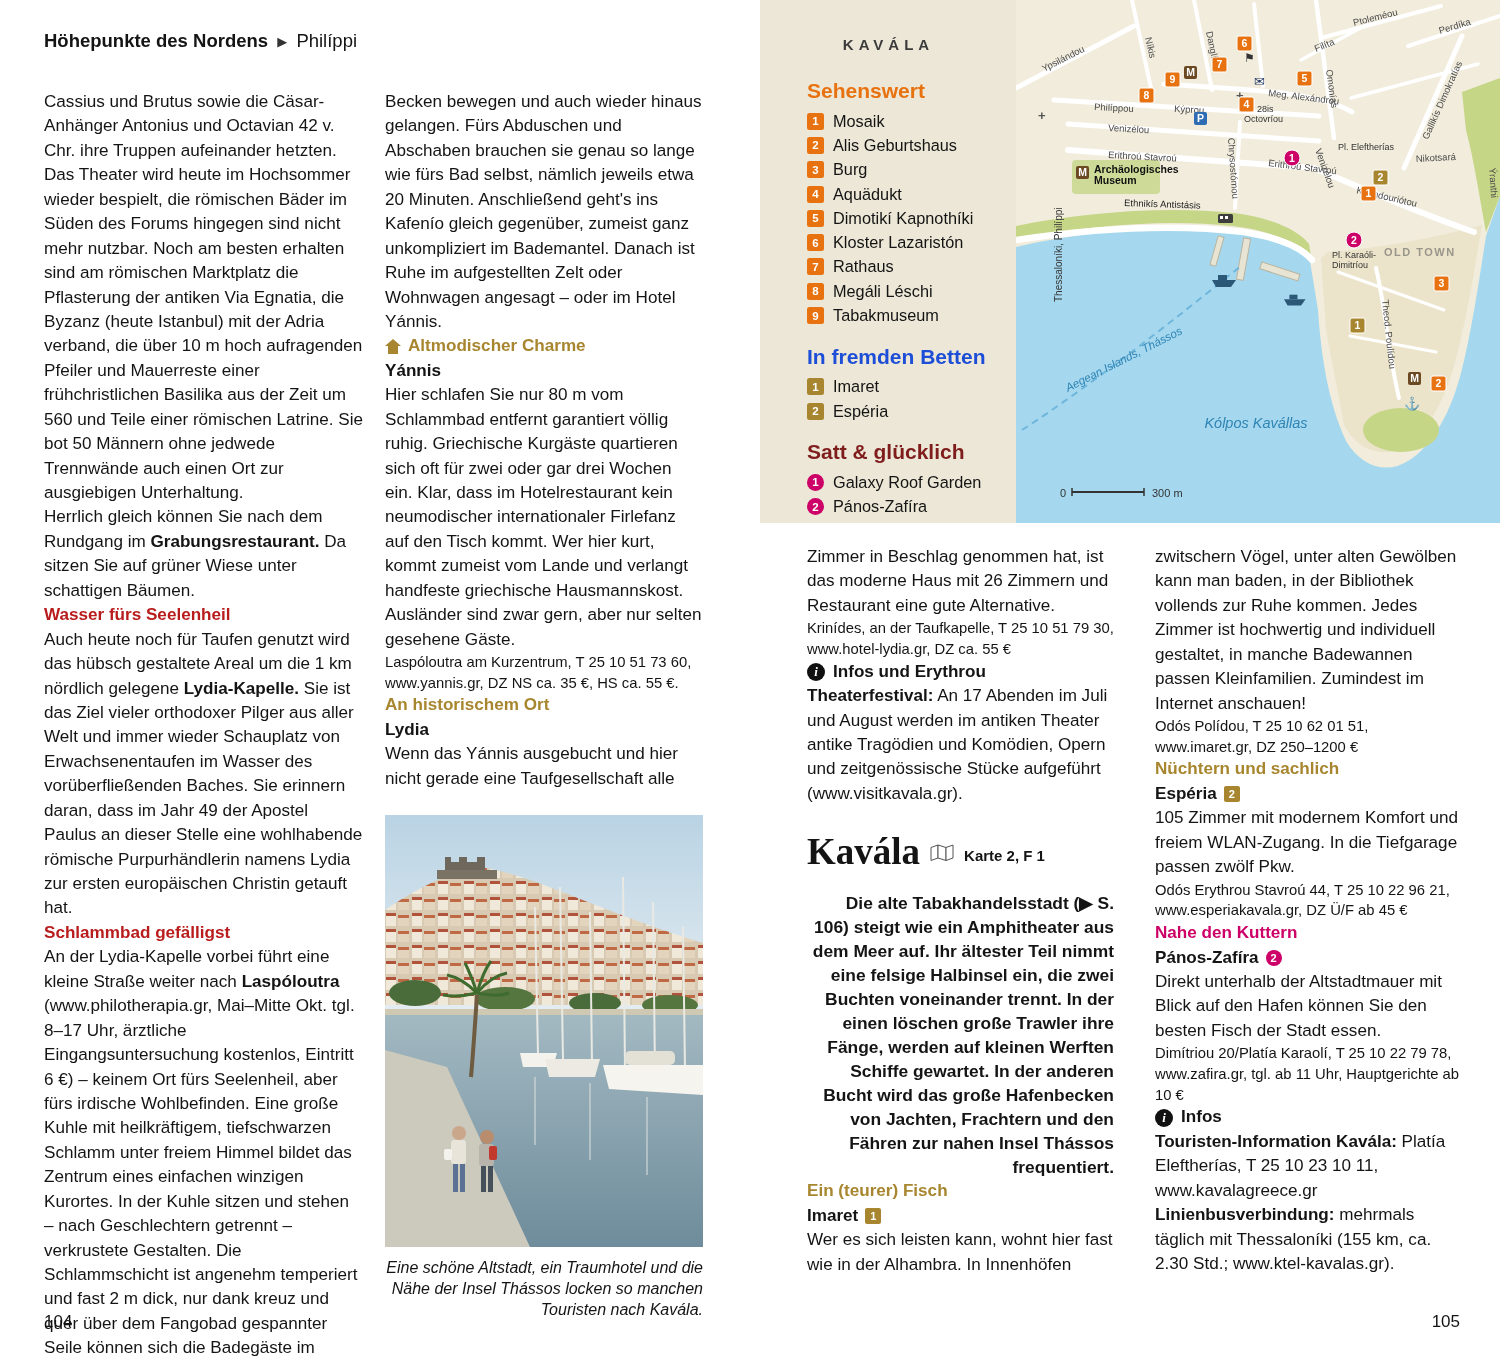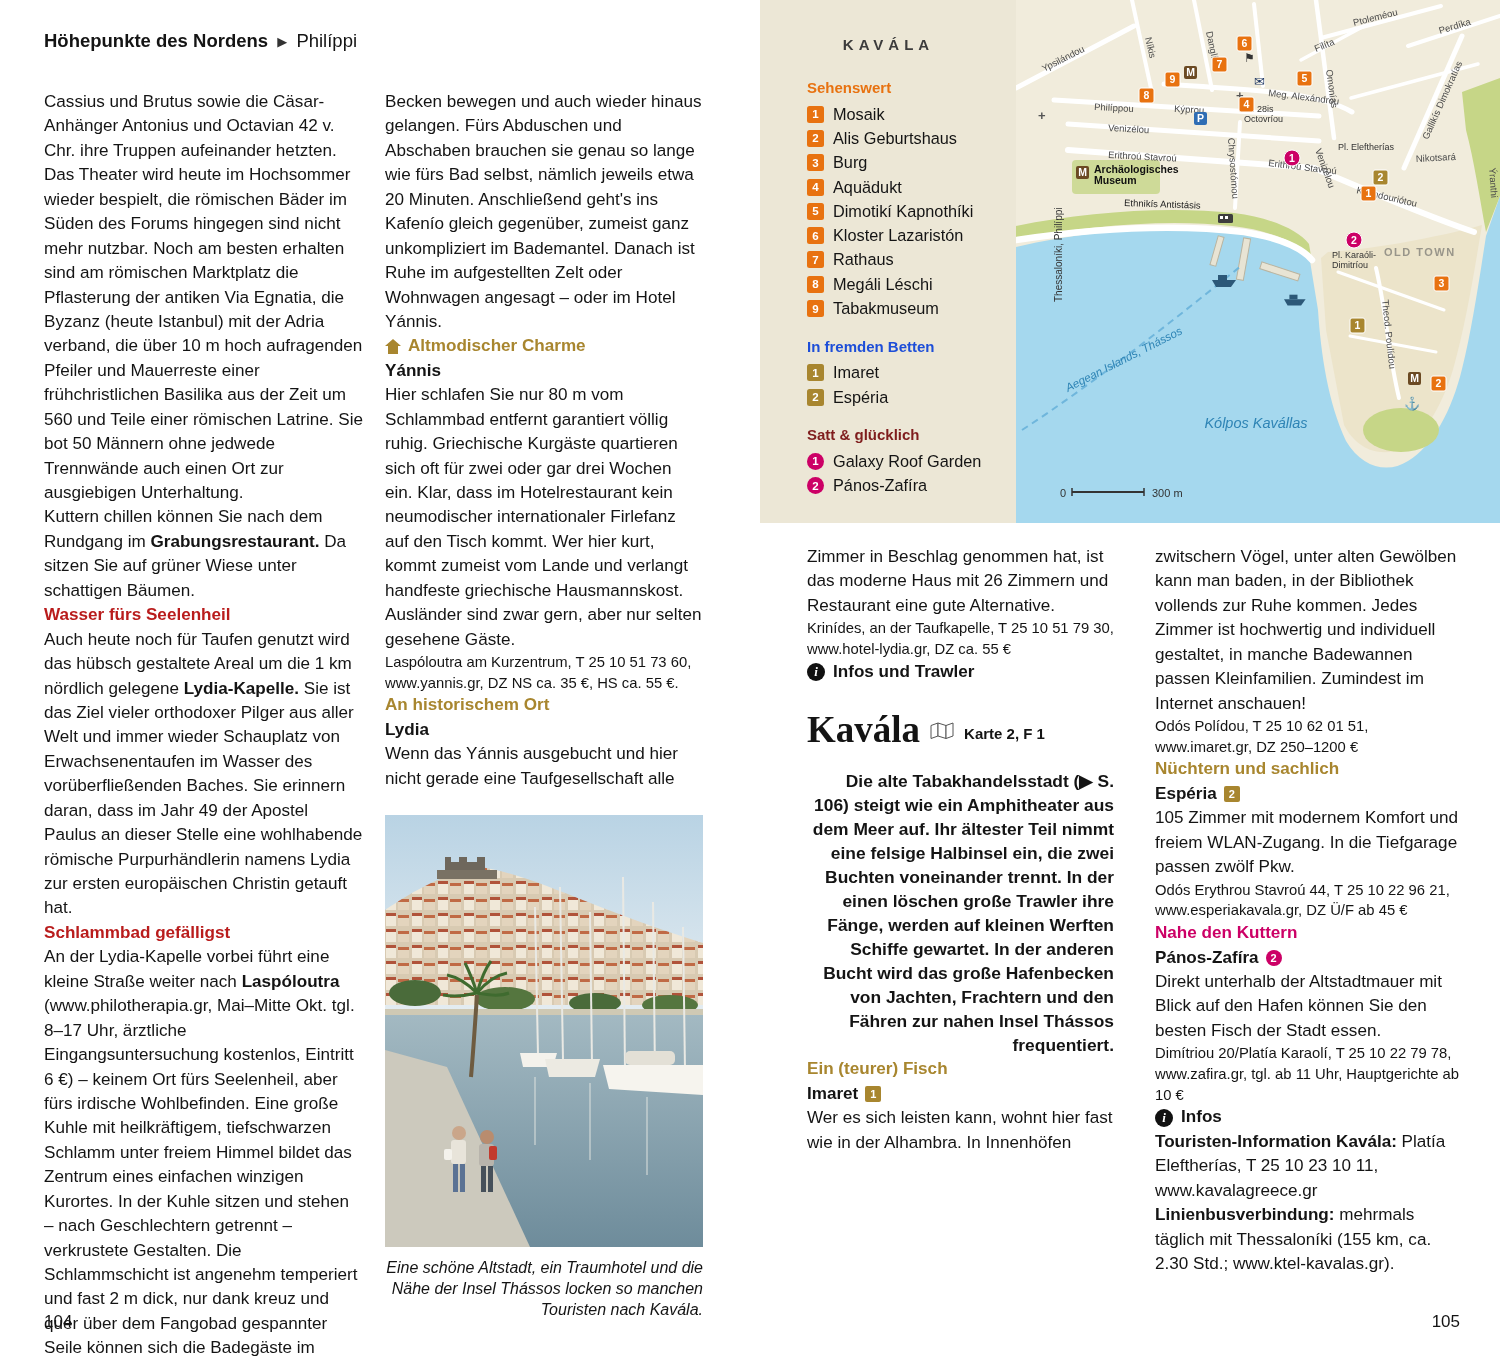--- a/index.html
+++ b/index.html
@@ -34,21 +34,21 @@
   .intro-bold{font-weight:700;font-size:17.4px;line-height:1.38;text-align:right;}
   
   .photo{margin-top:24px;width:318px;text-align:right;}
   .photo svg{display:block;}
   .photo figcaption{font-style:italic;font-size:16px;line-height:1.32;margin-top:10px;}
   figure{margin:0;}
   
   .legend{position:absolute;left:760px;top:0;width:257px;height:523px;background:#ece7d6;}
   .legend-title{padding-top:36px;text-align:center;font-size:15px;font-weight:700;letter-spacing:5px;color:#3c3c3c;}
   .legend-body{padding:26px 0 0 47px;}
-  .lheading{font-weight:700;font-size:15px;margin:0 0 6px;}
+  .lheading{font-weight:700;font-size:21px;margin:0 0 6px;}
   .lheading.orange{color:#e87210;}
   .lheading.gold{color:#1d4ed8;margin-top:17px;}
   .lheading.mag{color:#7f1d1d;margin-top:17px;}
   .lrow{display:flex;align-items:center;height:24.3px;font-size:16.3px;}
   .lmark{width:17px;height:17px;border-radius:2.5px;margin-right:9px;color:#fff;font-size:11.5px;font-weight:700;
      display:flex;align-items:center;justify-content:center;flex:none;}
   .lmark.circ{border-radius:50%;}
   .bg-o{background:#e87210;} .bg-g{background:#a8862f;} .bg-m{background:#cc0066;}
   
   .mapwrap{position:absolute;left:1016px;top:0;width:484px;height:523px;}
@@ -70,21 +70,21 @@
 <div class="spread">
 
   <div class="runhead">
     <span class="bold">Höhepunkte des Nordens</span>
     <span class="arrow">▶</span>
     <span>Philíppi</span>
   </div>
 
   <div class="col" id="col1">
     <p>Cassius und Brutus sowie die Cäsar-Anhänger Antonius und Octavian 42 v. Chr. ihre Truppen aufeinander hetzten. Das Theater wird heute im Hochsommer wieder bespielt, die römischen Bäder im Süden des Forums hingegen sind nicht mehr nutzbar. Noch am besten erhalten sind am römischen Marktplatz die Pflasterung der antiken Via Egnatia, die Byzanz (heute Istanbul) mit der Adria verband, die über 10 m hoch aufragenden Pfeiler und Mauerreste einer frühchristlichen Basilika aus der Zeit um 560 und Teile einer römischen Latrine. Sie bot 50 Männern ohne jedwede Trennwände auch einen Ort zur ausgiebigen Unterhaltung.</p>
-    <p><span>Kuttern chillen können Sie nach dem Rundgang im </span><b>Grabungsrestaurant.</b><span> Da sitzen Sie auf grüner Wiese unter schattigen Bäumen.</span></p>
+    <p><span>Herrlich gleich können Sie nach dem Rundgang im </span><b>Grabungsrestaurant.</b><span> Da sitzen Sie auf grüner Wiese unter schattigen Bäumen.</span></p>
     <p class="h-orange">Wasser fürs Seelenheil</p>
     <p><span>Auch heute noch für Taufen genutzt wird das hübsch gestaltete Areal um die 1 km nördlich gelegene </span><b>Lydia-Kapelle.</b><span> Sie ist das Ziel vieler orthodoxer Pilger aus aller Welt und immer wieder Schauplatz von Erwachsenentaufen im Wasser des vorüberfließenden Baches. Sie erinnern daran, dass im Jahr 49 der Apostel Paulus an dieser Stelle eine wohlhabende römische Purpurhändlerin namens Lydia zur ersten europäischen Christin getauft hat.</span></p>
     <p class="h-orange">Schlammbad gefälligst</p>
     <p><span>An der Lydia-Kapelle vorbei führt eine kleine Straße weiter nach </span><b>Laspóloutra</b><span> (www.philotherapia.gr, Mai–Mitte Okt. tgl. 8–17 Uhr, ärztliche Eingangsuntersuchung kostenlos, Eintritt 6 €) – keinem Ort fürs Seelenheil, aber fürs irdische Wohlbefinden. Eine große Kuhle mit heilkräftigem, tiefschwarzen Schlamm unter freiem Himmel bildet das Zentrum eines einfachen winzigen Kurortes. In der Kuhle sitzen und stehen – nach Geschlechtern getrennt – verkrustete Gestalten. Die Schlammschicht ist angenehm temperiert und fast 2 m dick, nur dank kreuz und quer über dem Fangobad gespannter Seile können sich die Badegäste im</span></p>
   </div>
 
   <div class="col" id="col2">
     <p>Becken bewegen und auch wieder hinaus gelangen. Fürs Abduschen und Abschaben brauchen sie genau so lange wie fürs Bad selbst, nämlich jeweils etwa 20 Minuten. Anschließend geht's ins Kafenío gleich gegenüber, zumeist ganz unkompliziert im Bademantel. Danach ist Ruhe im aufgestellten Zelt oder Wohnwagen angesagt – oder im Hotel Yánnis.</p>
     <p class="h-gold">
       <svg class="icon" width="16" height="15" viewBox="0 0 16 15">
@@ -436,22 +436,23 @@
         <text x="136" y="497" font-size="11" fill="#333">300 m</text>
       </g>
     </svg>
   </div>
 
   <div class="col" id="col3">
     <p>Zimmer in Beschlag genommen hat, ist das moderne Haus mit 26 Zimmern und Restaurant eine gute Alternative.</p>
     <p class="contact">Krinídes, an der Taufkapelle, T 25 10 51 79 30, www.hotel-lydia.gr, DZ ca. 55 €</p>
     <p class="info-head">
       <span class="info-icon">i</span>
-      <span>Infos und Trawler</span>
+      <span>Infos und Erythrou</span>
     </p>
+    <p><b>Theaterfestival:</b><span> An 17 Abenden im Juli und August werden im antiken Theater antike Tragödien und Komödien, Opern und zeitgenössische Stücke aufgeführt (www.visitkavala.gr).</span></p>
     <h1 class="city-h">
       <span>Kavála</span>
       <svg width="24" height="17" viewBox="0 0 24 17">
         <path d="M1,3.5 L8,1 L8,14 L1,16.5 Z" fill="#fff" stroke="#555"></path>
         <path d="M8,1 L16,3.5 L16,16.5 L8,14 Z" fill="#fff" stroke="#555"></path>
         <path d="M16,3.5 L23,1 L23,14 L16,16.5 Z" fill="#fff" stroke="#555"></path>
       </svg>
       <span class="karte">Karte 2, F 1</span>
     </h1>
     <p class="intro-bold">Die alte Tabakhandelsstadt (▶ S. 106) steigt wie ein Amphitheater aus dem Meer auf. Ihr ältester Teil nimmt eine felsige Halbinsel ein, die zwei Buchten voneinander trennt. In der einen löschen große Trawler ihre Fänge, werden auf kleinen Werften Schiffe gewartet. In der anderen Bucht wird das große Hafenbecken von Jachten, Frachtern und den Fähren zur nahen Insel Thássos frequentiert.</p>

